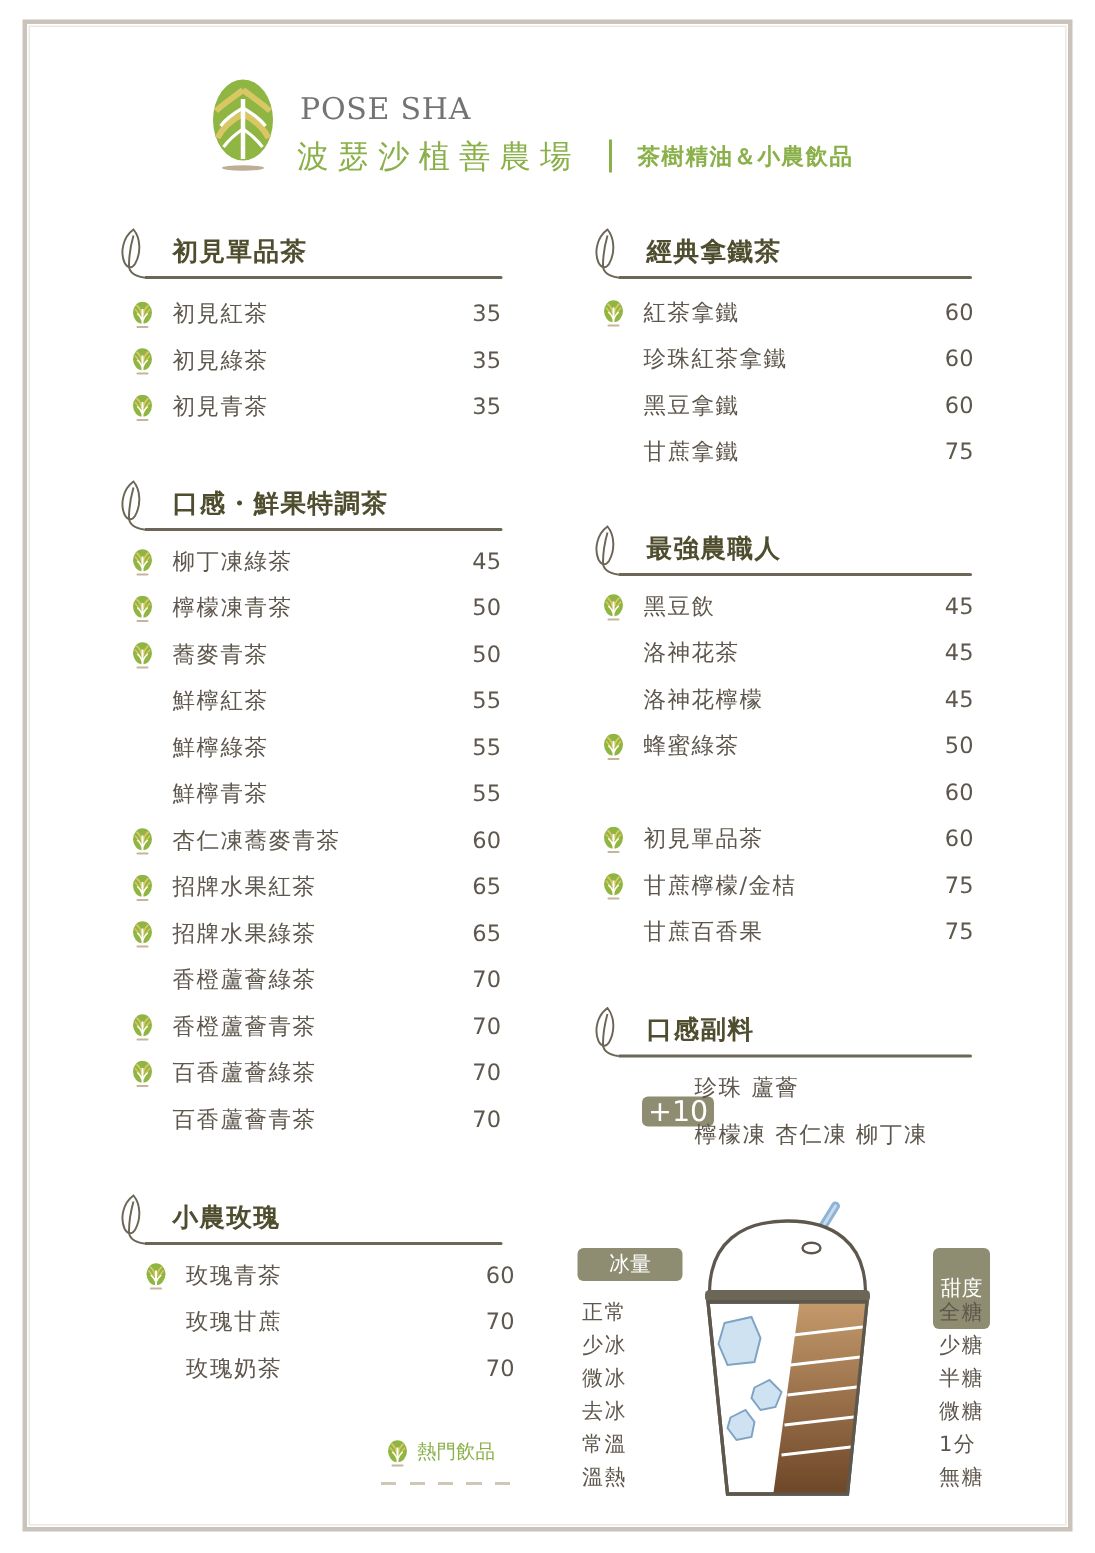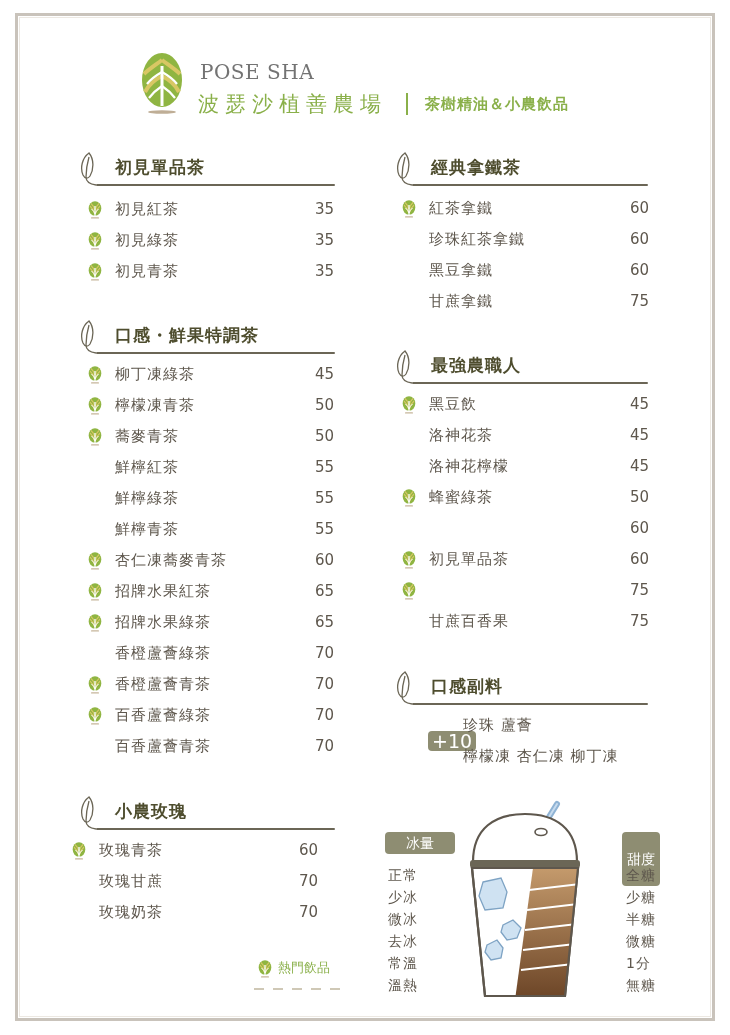--- a/index.html
+++ b/index.html
@@ -184,21 +184,21 @@
     </li>
 </ul>
 
 <div class="section-head" style="left:80px;top:796px;width:255px;">
   <svg class="leaf">
       <use href="#outline-leaf"></use>
     </svg>
   <span class="title">小農玫瑰</span>
   <div class="rule"></div>
 </div>
-<ul class="items" style="left:72px;top:835px;width:246px;text-align:center;">
+<ul class="items" style="left:97px;top:835px;width:246px;text-align:center;">
   <li class="item">
       <svg class="hot">
         <use href="#hot-leaf"></use>
       </svg>
       <span class="name">玫瑰青茶</span>
       <span class="price">60</span>
     </li>
   <li class="item">
       <span class="name">玫瑰甘蔗</span>
       <span class="price">70</span>
@@ -283,20 +283,21 @@
       <svg class="hot">
         <use href="#hot-leaf"></use>
       </svg>
       <span class="name">初見單品茶</span>
       <span class="price">60</span>
     </li>
   <li class="item">
       <svg class="hot">
         <use href="#hot-leaf"></use>
       </svg>
+      <span class="name">甘蔗檸檬/金桔</span>
       <span class="price">75</span>
     </li>
   <li class="item">
       <span class="name">甘蔗百香果</span>
       <span class="price">75</span>
     </li>
 </ul>
 
 <div class="section-head" style="left:396px;top:671px;width:252px;">
   <svg class="leaf">

